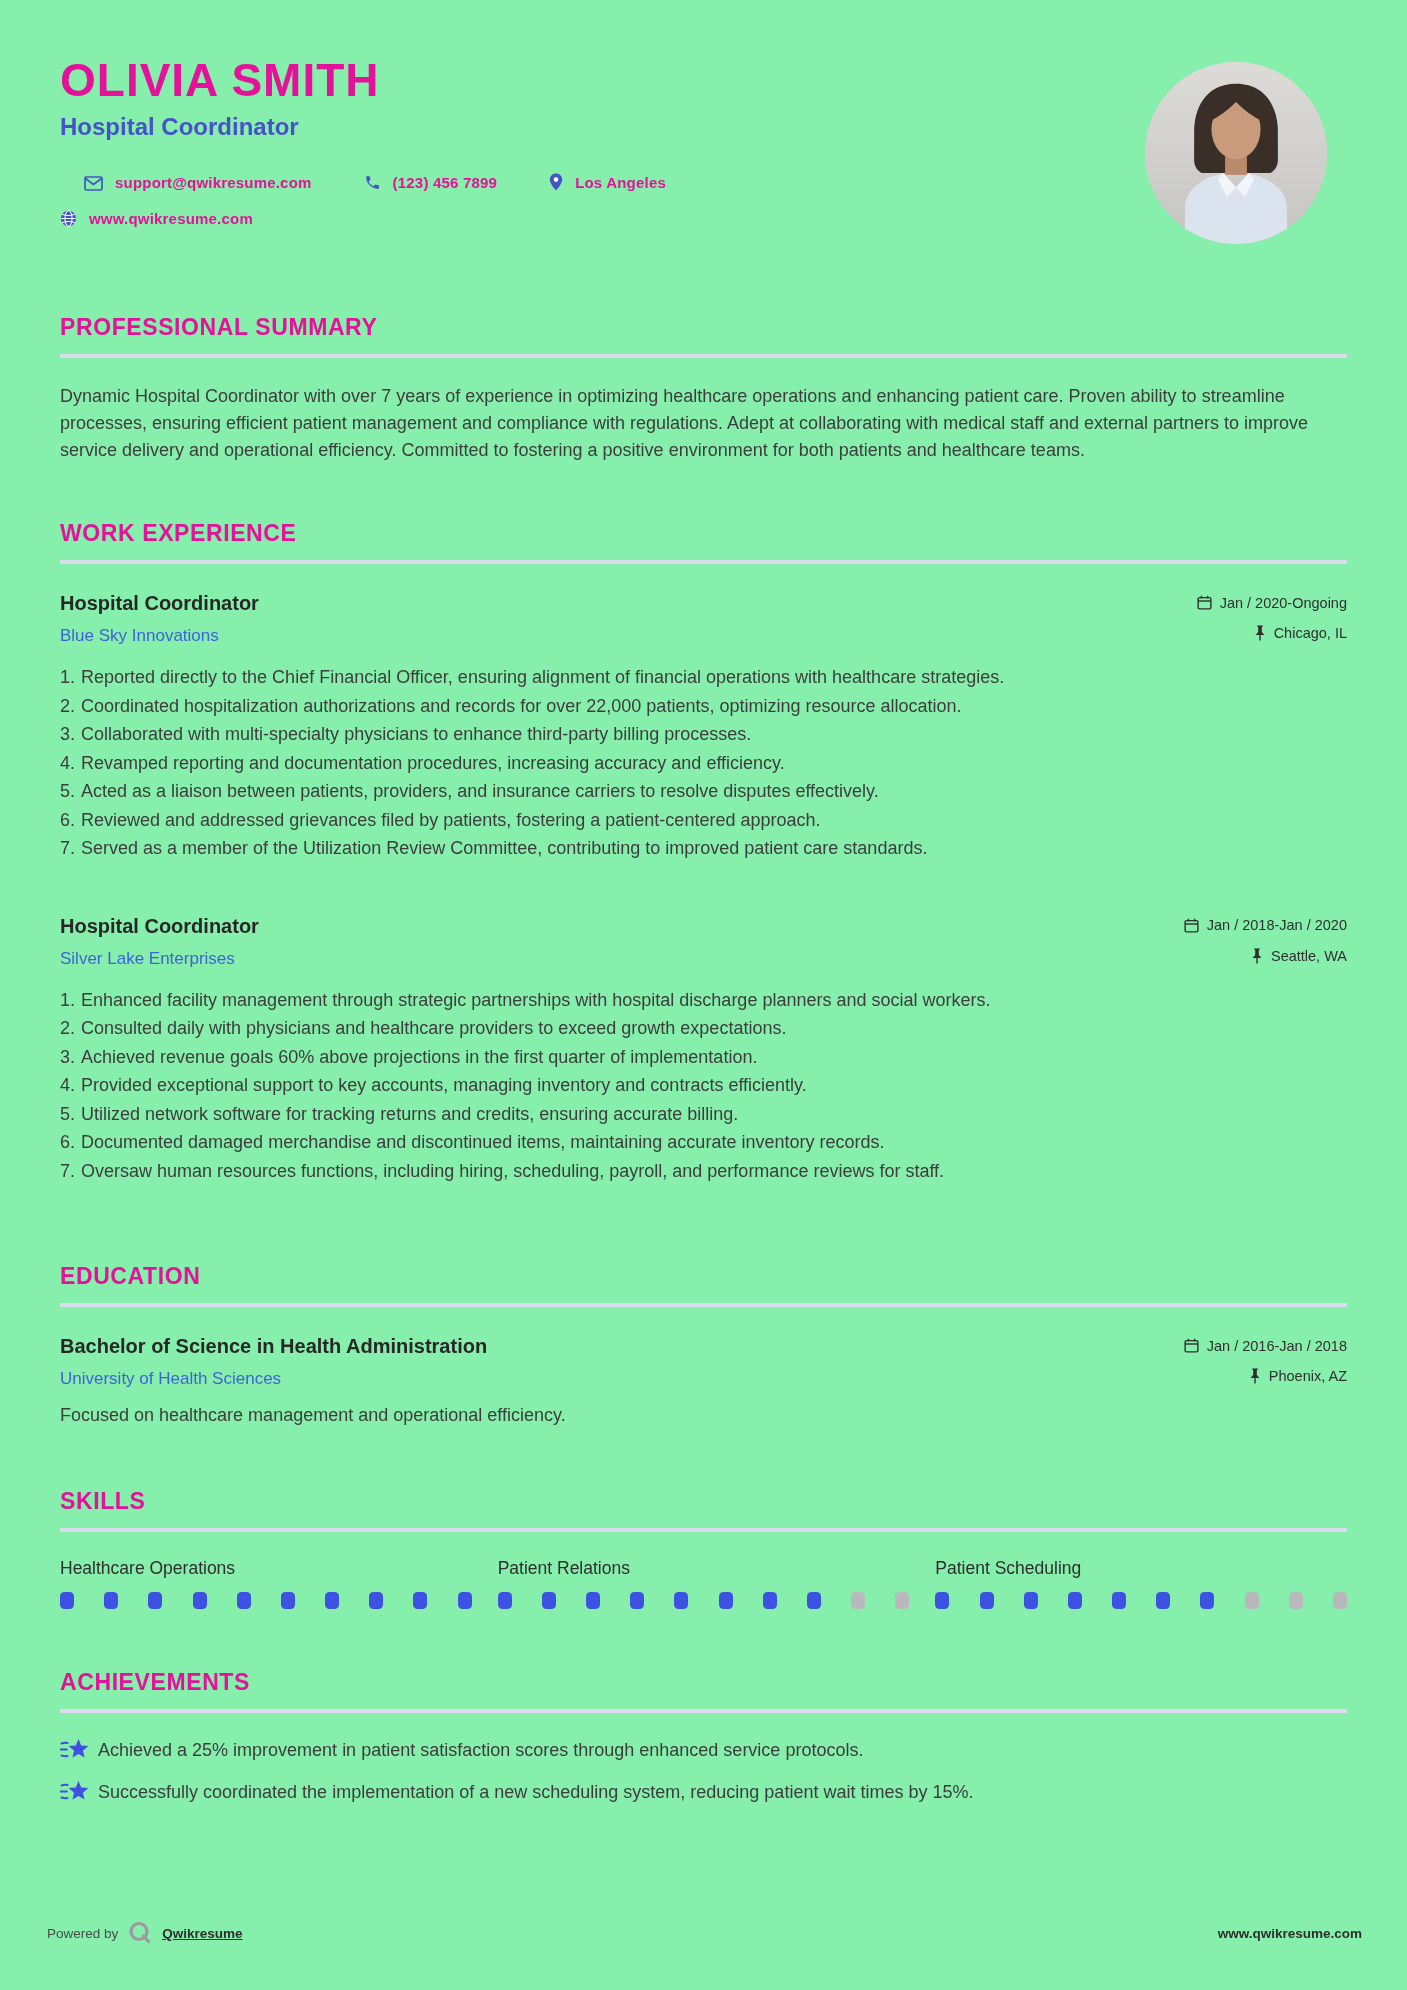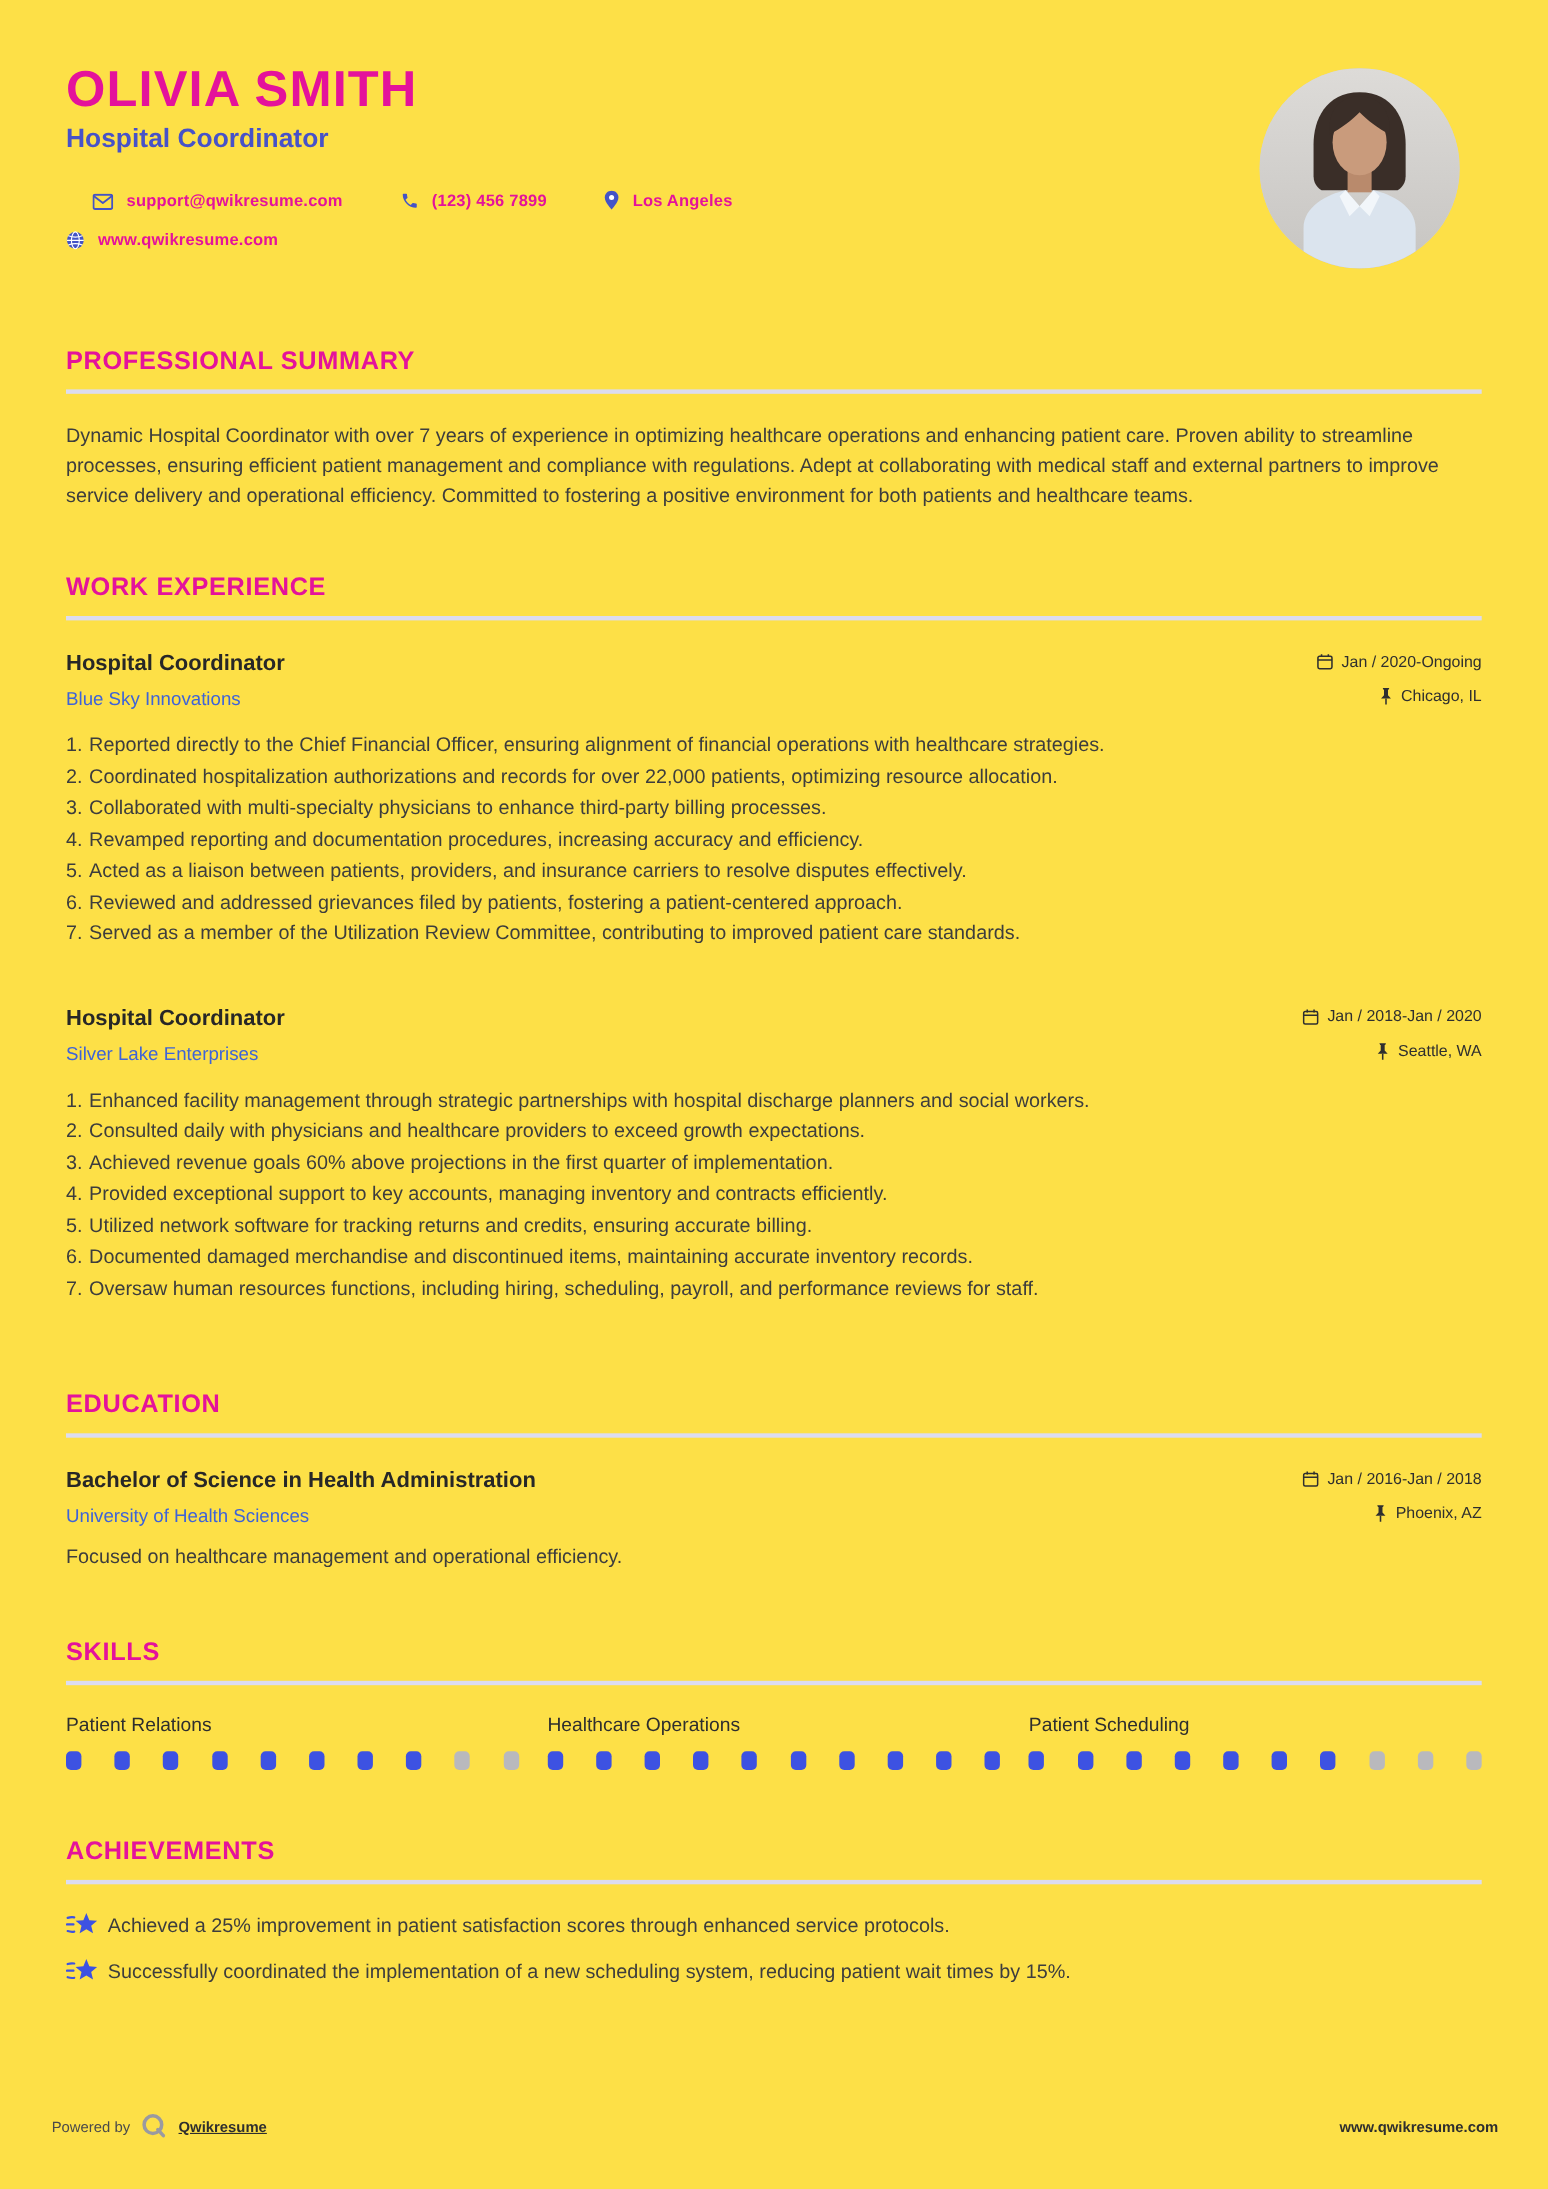--- a/index.html
+++ b/index.html
@@ -6,21 +6,21 @@
     --accent-pink:#e4129b; --accent-blue:#4752c8; --link-blue:#3e63d8;
     --icon-blue:#4453c6; --dot-blue:#3d52e2; --dot-gray:#b9b9bd;
     --divider:#dcdcf0; --text:#3d3d3d; --heading-dark:#272727; --meta:#2f2f2f;
   }
   *{box-sizing:border-box; margin:0; padding:0;}
   html,body{background:#fff;}
   body{
     width:1407px; height:1990px; position:relative; overflow:hidden;
     font-family:"Liberation Sans", sans-serif; color:var(--text);
   }
-  .page{position:relative; width:1407px; height:1990px; background:#fde047;}
+  .page{position:relative; width:1407px; height:1990px; background:#86efac;}
   .content{padding:56px 60px 0 60px;}
 
   
   .header{position:relative; min-height:212px;}
   .name{font-size:46px; font-weight:800; letter-spacing:1px; color:var(--accent-pink); line-height:1.05;}
   .job-subtitle{font-size:24px; font-weight:600; color:var(--accent-blue); margin-top:9px;}
   .contact-row{display:flex; align-items:center; gap:14px; margin-top:32px;}
   .contact-item{display:flex; align-items:flex-end; gap:12px; margin-right:14px;margin-left:24px;}
   .contact-text{font-size:15px; font-weight:600; color:var(--accent-pink); letter-spacing:.2px;}
   .website-row{display:flex; align-items:center; gap:12px; margin-top:19px;}
@@ -282,48 +282,48 @@
         </div>
         <div class="edu-desc">Focused on healthcare management and operational efficiency.</div>
       </div>
     </div>
 
     <div class="section sec-skills">
       <div class="section-heading">SKILLS</div>
       <hr class="divider">
       <div class="skills-grid">
   <div class="skill">
+    <div class="skill-name">Healthcare Operations</div>
+    <div class="dots">
+              <span class="dot dot-on"></span>
+              <span class="dot dot-on"></span>
+              <span class="dot dot-on"></span>
+              <span class="dot dot-on"></span>
+              <span class="dot dot-on"></span>
+              <span class="dot dot-on"></span>
+              <span class="dot dot-on"></span>
+              <span class="dot dot-on"></span>
+              <span class="dot dot-on"></span>
+              <span class="dot dot-on"></span>
+            </div>
+  </div>
+
+  <div class="skill">
     <div class="skill-name">Patient Relations</div>
     <div class="dots">
               <span class="dot dot-on"></span>
               <span class="dot dot-on"></span>
               <span class="dot dot-on"></span>
               <span class="dot dot-on"></span>
               <span class="dot dot-on"></span>
               <span class="dot dot-on"></span>
               <span class="dot dot-on"></span>
               <span class="dot dot-on"></span>
               <span class="dot dot-off"></span>
               <span class="dot dot-off"></span>
-            </div>
-  </div>
-
-  <div class="skill">
-    <div class="skill-name">Healthcare Operations</div>
-    <div class="dots">
-              <span class="dot dot-on"></span>
-              <span class="dot dot-on"></span>
-              <span class="dot dot-on"></span>
-              <span class="dot dot-on"></span>
-              <span class="dot dot-on"></span>
-              <span class="dot dot-on"></span>
-              <span class="dot dot-on"></span>
-              <span class="dot dot-on"></span>
-              <span class="dot dot-on"></span>
-              <span class="dot dot-on"></span>
             </div>
   </div>
 
   <div class="skill">
     <div class="skill-name">Patient Scheduling</div>
     <div class="dots">
               <span class="dot dot-on"></span>
               <span class="dot dot-on"></span>
               <span class="dot dot-on"></span>
               <span class="dot dot-on"></span>

